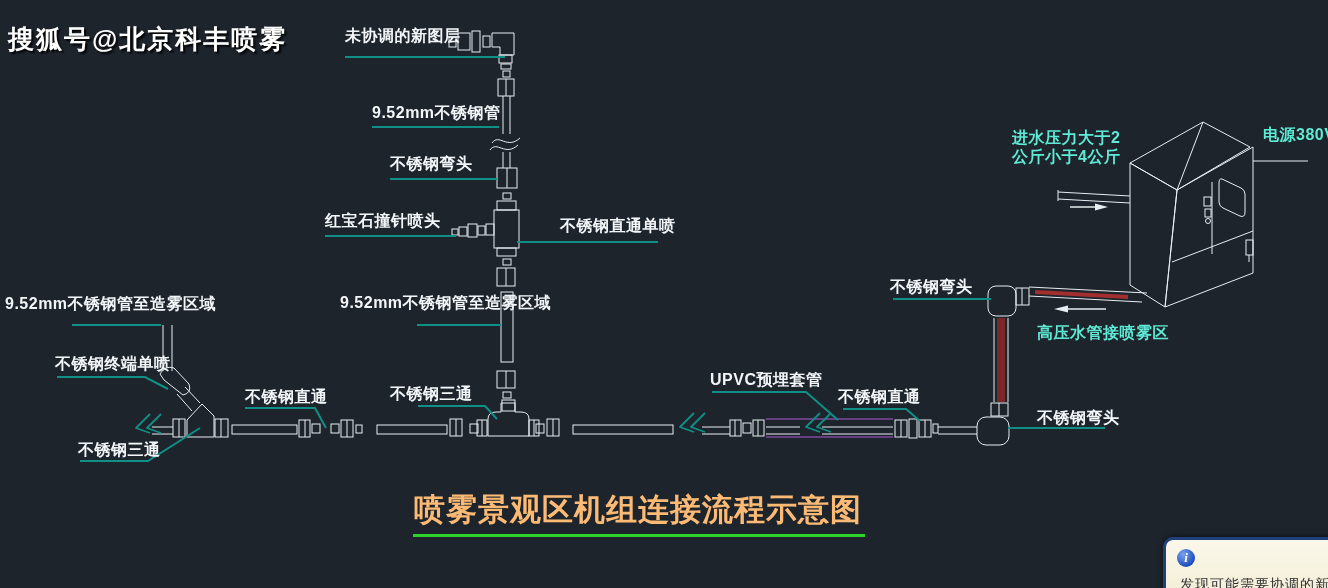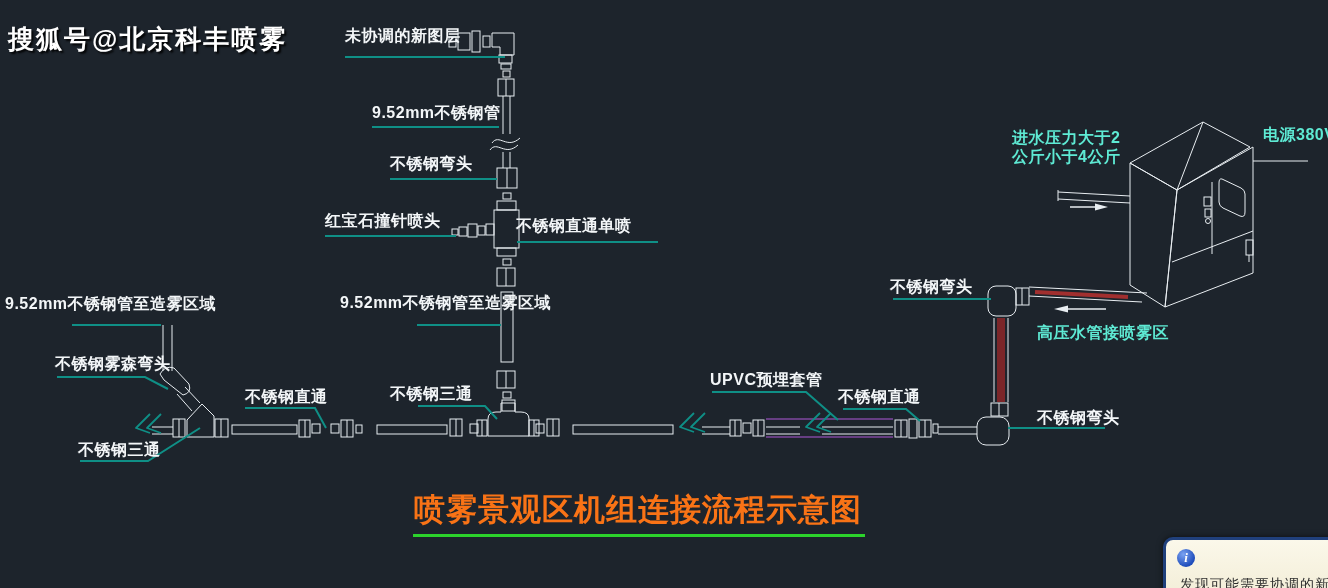--- a/index.html
+++ b/index.html
@@ -15,21 +15,21 @@
     white-space:nowrap;letter-spacing:.5px;line-height:1.1;
   }
   .green{color:#5eead4;}
   .watermark{
     position:absolute;left:8px;top:10px;color:#ffffff;font-weight:bold;
     font-size:26px;letter-spacing:2px;text-shadow:2px 2px 2px rgba(0,0,0,.9);
     white-space:nowrap;
     margin-top:12px;
   }
   .diagram-title{
-    position:absolute;left:413px;top:489px;color:#f97316;font-weight:bold;
+    position:absolute;left:413px;top:489px;color:#fdba74;font-weight:bold;
     font-size:31px;letter-spacing:1px;white-space:nowrap;
     border-bottom:3px solid #2cd32c;padding:0 3px 3px 1px;
   }
   .notif{
     position:absolute;left:1163px;top:537px;width:200px;height:80px;
     background:linear-gradient(#fbf8ea,#efe9cf);
     border:3px solid #20407c;border-radius:10px;
     box-shadow:0 0 6px rgba(0,0,0,.6);
   }
   .notif-icon{
@@ -229,24 +229,24 @@
     </g>
   </g>
 </svg>
 
 <div class="watermark">搜狐号@北京科丰喷雾</div>
 
 <div class="lbl" style="left:345px;top:27px">未协调的新图层</div>
 <div class="lbl" style="left:372px;top:104px">9.52mm不锈钢管</div>
 <div class="lbl" style="left:390px;top:155px">不锈钢弯头</div>
 <div class="lbl" style="left:325px;top:212px">红宝石撞针喷头</div>
-<div class="lbl" style="left:516px;top:217px">不锈钢直通单喷</div>
+<div class="lbl" style="left:560px;top:217px">不锈钢直通单喷</div>
 <div class="lbl" style="left:340px;top:294px">9.52mm不锈钢管至造雾区域</div>
 <div class="lbl" style="left:5px;top:295px">9.52mm不锈钢管至造雾区域</div>
-<div class="lbl" style="left:55px;top:355px">不锈钢雾森弯头</div>
+<div class="lbl" style="left:55px;top:355px">不锈钢终端单喷</div>
 <div class="lbl" style="left:78px;top:441px">不锈钢三通</div>
 <div class="lbl" style="left:245px;top:388px">不锈钢直通</div>
 <div class="lbl" style="left:390px;top:385px">不锈钢三通</div>
 <div class="lbl" style="left:710px;top:371px">UPVC预埋套管</div>
 <div class="lbl" style="left:838px;top:388px">不锈钢直通</div>
 <div class="lbl" style="left:890px;top:278px">不锈钢弯头</div>
 <div class="lbl" style="left:1037px;top:409px">不锈钢弯头</div>
 
 <div class="lbl green" style="left:1037px;top:324px">高压水管接喷雾区</div>
 <div class="lbl green" style="left:1012px;top:129px">进水压力大于2</div>

